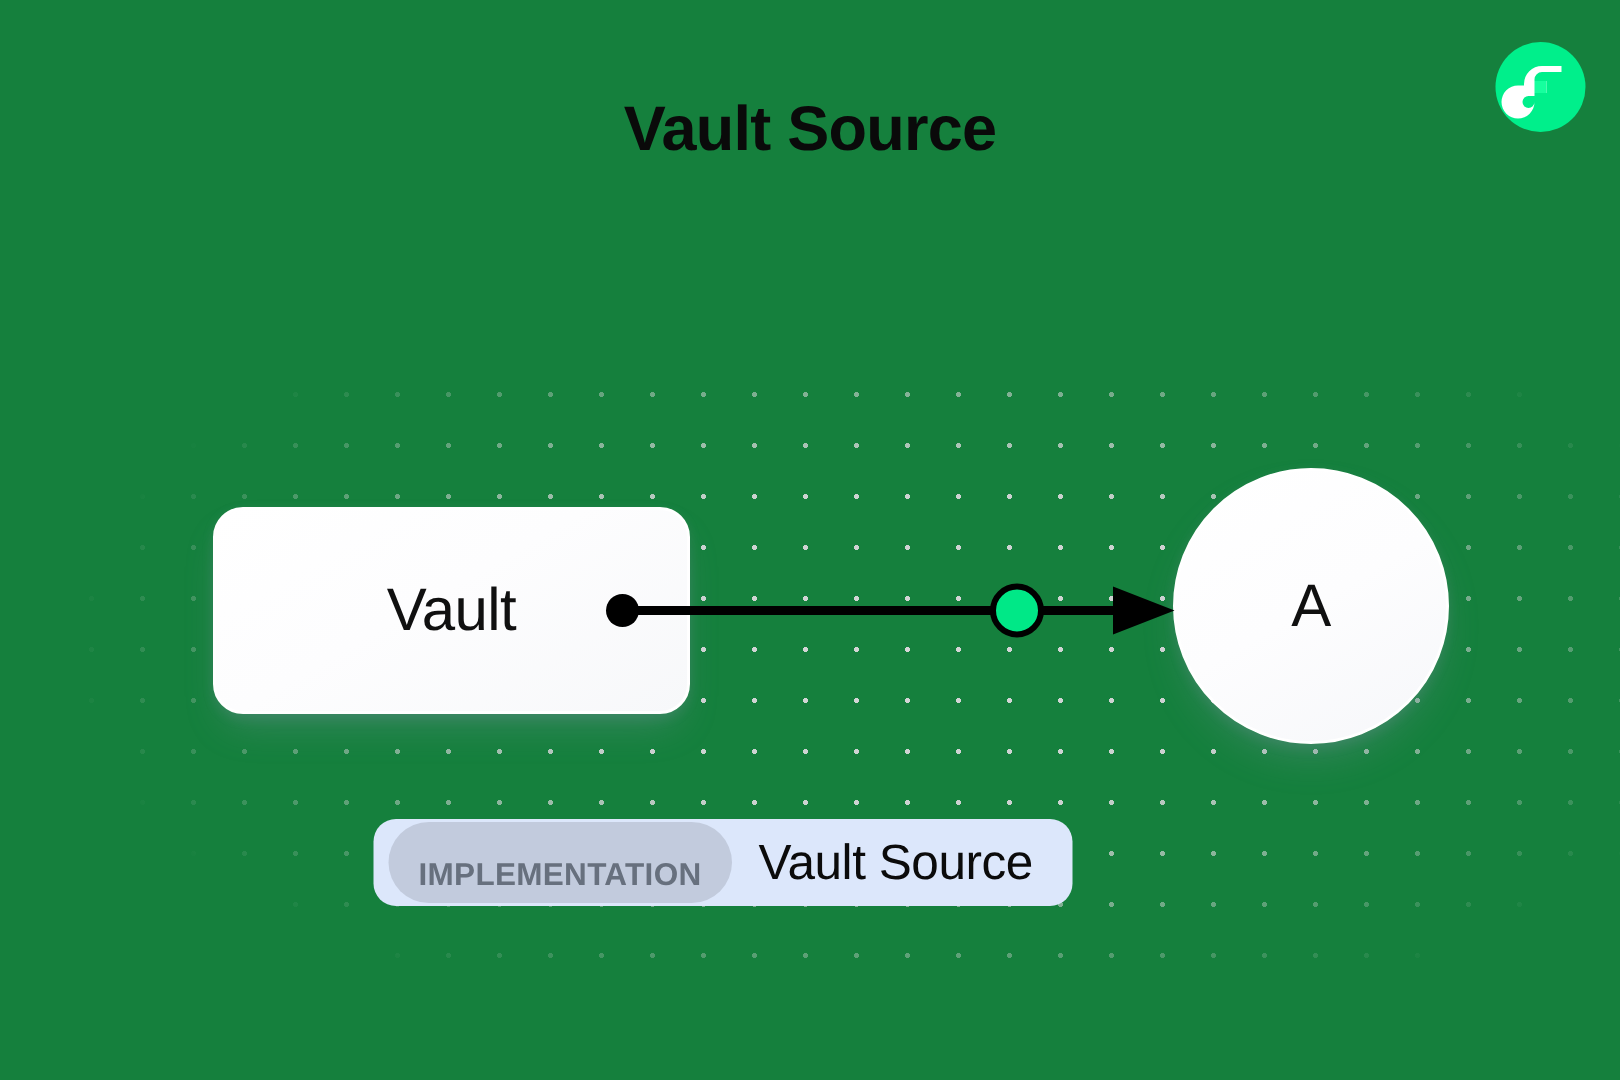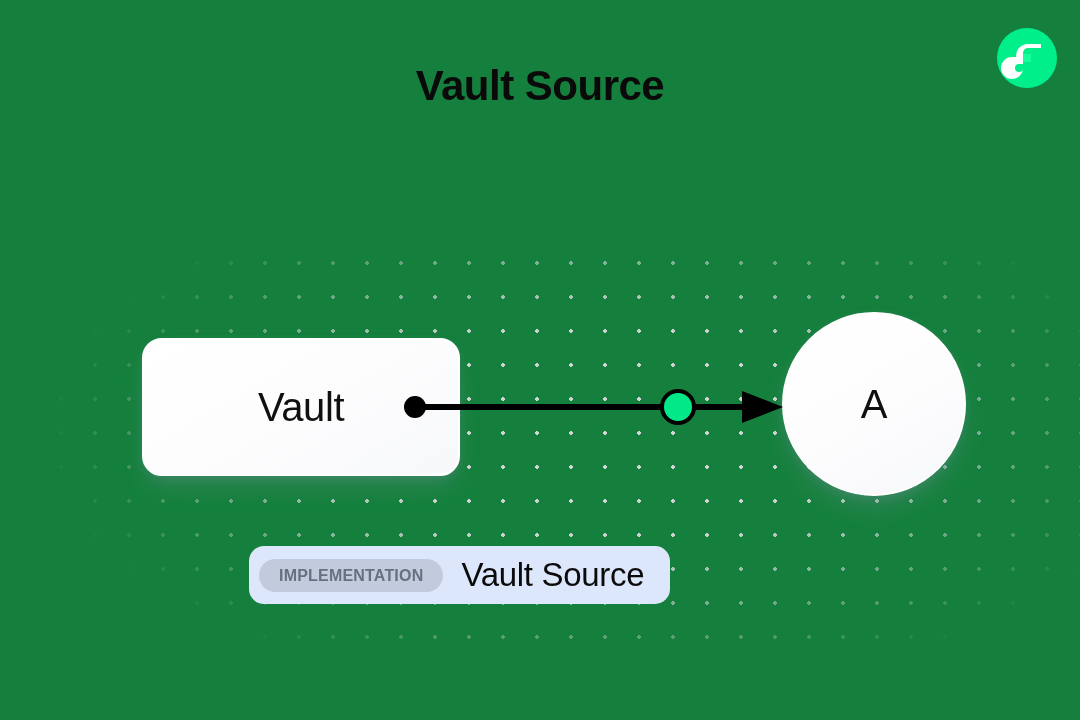--- a/index.html
+++ b/index.html
@@ -108,22 +108,22 @@
     height:58px;
     padding:0 26px 0 10px;
     border-radius:15px;
     background:#dce7fb;
     display:flex; align-items:center; gap:18px;
   }
   #badge-chip {
     background:#c2cbdd;
     color:#67707e;
     border-radius:999px;
-    padding:9px 20px 8px;
-    font-size:16px;
+    padding:25px 20px 8px;
+    font-size:21px;
     font-weight:700;
     letter-spacing:0.2px;
     line-height:1;
   }
   #badge-title {
     font-size:33px;
     font-weight:400;
     letter-spacing:-0.3px;
     color:#0b0b0b;
   }

